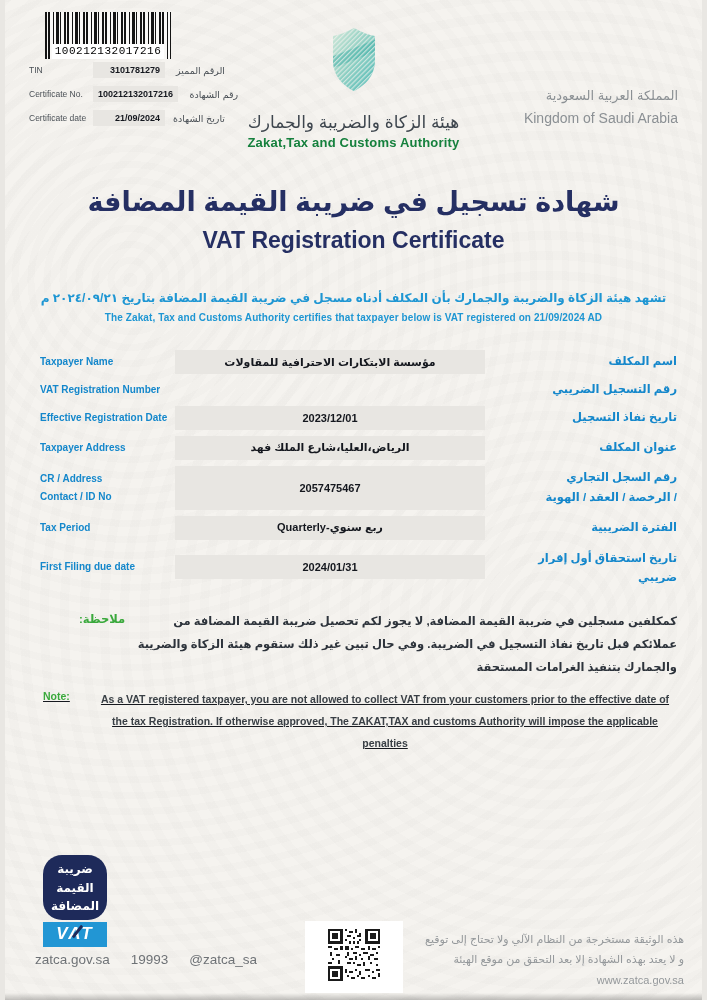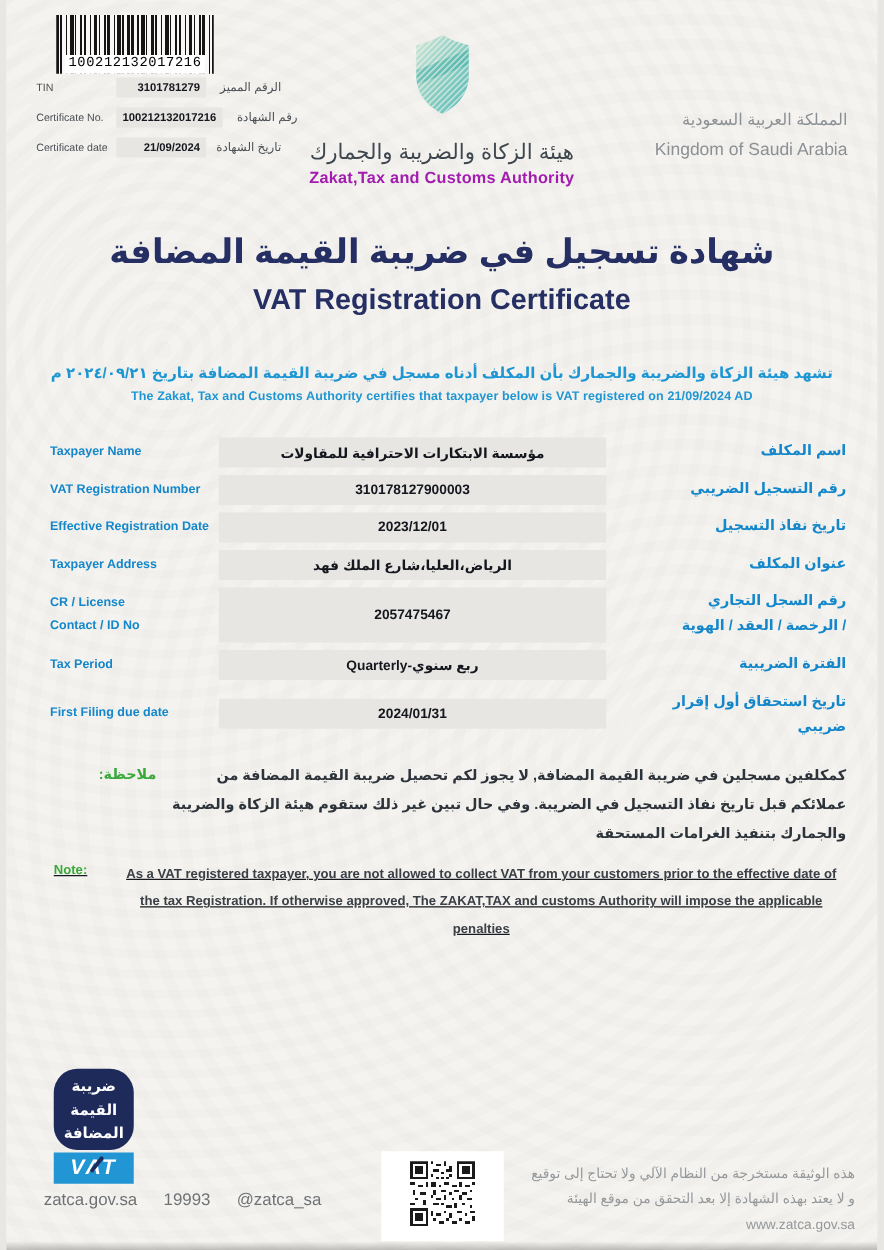--- a/index.html
+++ b/index.html
@@ -40,21 +40,21 @@
   .info-value {
     flex:1; background:#e8e6e2; font-size:9px; font-weight:bold; color:#14171e;
     text-align:right; padding:3px 5px; white-space:nowrap;
   }
   .info-ar { width:54px; flex:none; text-align:right; direction:rtl; font-size:9.5px; color:#4a5056; margin-left:6px; }
 
   
   .org { position:absolute; left:0; right:0; top:27px; display:flex; flex-direction:column; align-items:center; pointer-events:none; }
   .org svg { display:block; }
   .org-ar { font-size:17px; font-weight:normal; color:#3e464e; margin-top:19px; direction:rtl; }
-  .org-en { font-size:13px; font-weight:bold; color:#a21caf; margin-top:2px; letter-spacing:0.2px; }
+  .org-en { font-size:13px; font-weight:bold; color:#15803d; margin-top:2px; letter-spacing:0.2px; }
 
   
   .kingdom { position:absolute; right:24px; top:88px; text-align:right; color:#8b9094; }
   .kingdom-ar { font-size:13px; direction:rtl; }
   .kingdom-en { font-size:14px; margin-top:7px; }
 
   
   .title { position:absolute; left:0; right:0; top:186px; text-align:center; color:#252f63; }
   .title-ar { font-size:27px; font-weight:bold; direction:rtl; }
   .title-en { font-size:23px; font-weight:bold; margin-top:9px; }
@@ -184,39 +184,38 @@
   <div class="details">
 
     <div class="d-row">
       <span class="d-en">Taxpayer Name</span>
       <span class="d-box" dir="rtl">مؤسسة الابتكارات الاحترافية للمقاولات</span>
       <span class="d-ar">اسم المكلف</span>
     </div>
 
     <div class="d-row">
       <span class="d-en">VAT Registration Number</span>
-      <span class="d-box">310178127900003</span>
       <span class="d-ar">رقم التسجيل الضريبي</span>
     </div>
 
     <div class="d-row">
       <span class="d-en">Effective Registration Date</span>
       <span class="d-box">2023/12/01</span>
       <span class="d-ar">تاريخ نفاذ التسجيل</span>
     </div>
 
     <div class="d-row">
       <span class="d-en">Taxpayer Address</span>
       <span class="d-box" dir="rtl">الرياض،العليا،شارع الملك فهد</span>
       <span class="d-ar">عنوان المكلف</span>
     </div>
 
     <div class="d-row">
       <span class="d-en">
-          <span class="line">CR / License</span>
+          <span class="line">CR / Address</span>
           <span class="line">Contact / ID No</span>
         </span>
       <span class="d-box tall">2057475467</span>
       <span class="d-ar">
           <span class="line">رقم السجل التجاري</span>
           <span class="line">/ الرخصة / العقد / الهوية</span>
         </span>
     </div>
 
     <div class="d-row">

